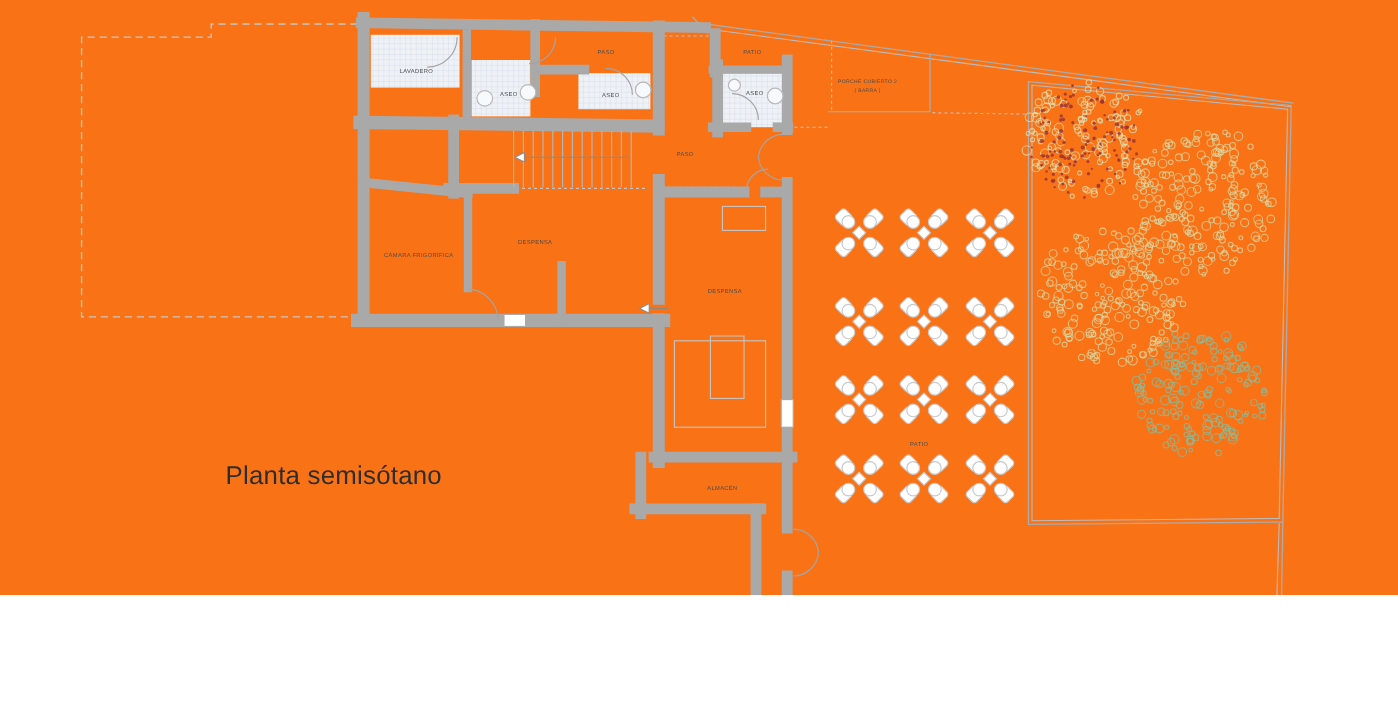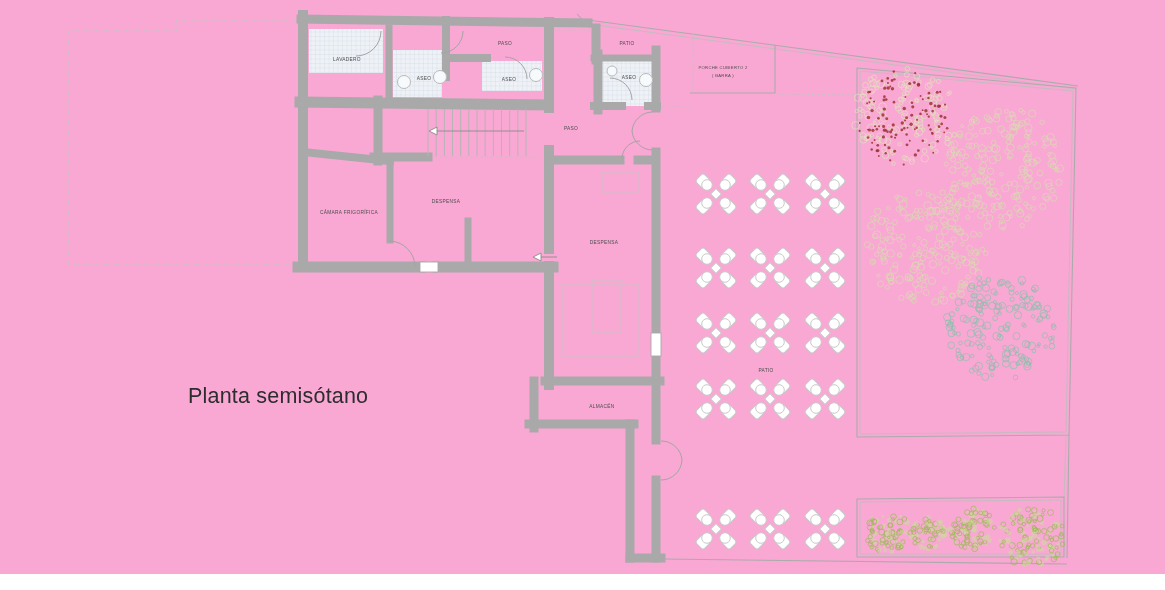--- a/index.html
+++ b/index.html
@@ -1,16 +1,16 @@
 <!DOCTYPE html>
 <html><head>
 <meta charset="utf-8">
 <style>
   html,body{margin:0;padding:0;background:#ffffff;}
-  .stage{position:relative;width:1165px;height:574px;background:#f9a8d4;overflow:hidden;
+  .stage{position:relative;width:1165px;height:496px;background:#f97316;overflow:hidden;
          font-family:"Liberation Sans",sans-serif;}
   .stage svg{position:absolute;left:0;top:0;}
   .plan-title{position:absolute;left:188px;top:384px;font-size:21.5px;color:#2d2d2d;
               letter-spacing:.2px;}
   
   .wall{stroke:#a9a9a9;fill:none;stroke-linecap:square;}
   .w7{stroke-width:7}.w8{stroke-width:8}.w9{stroke-width:9}.w10{stroke-width:10}.w11{stroke-width:11}
   .thin{stroke:#ababab;stroke-width:1.1;fill:none;}
   .thin2{stroke:#bdbdbd;stroke-width:0.9;fill:none;}
   .dash{stroke:#c6c6c6;stroke-width:1.1;fill:none;stroke-dasharray:6 4;}

